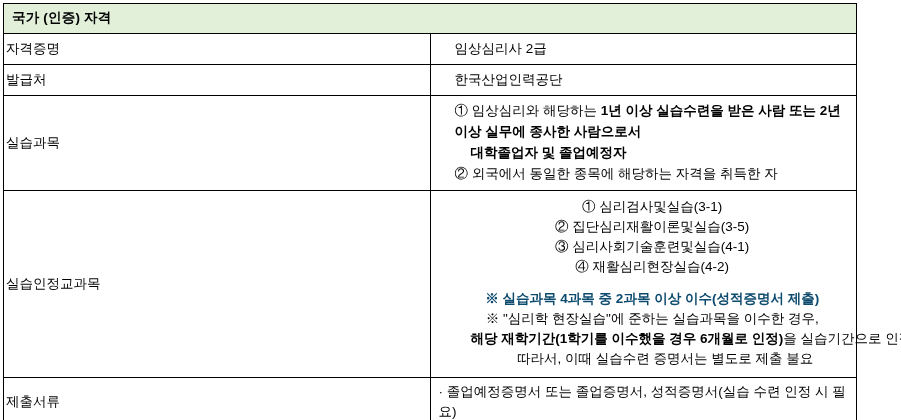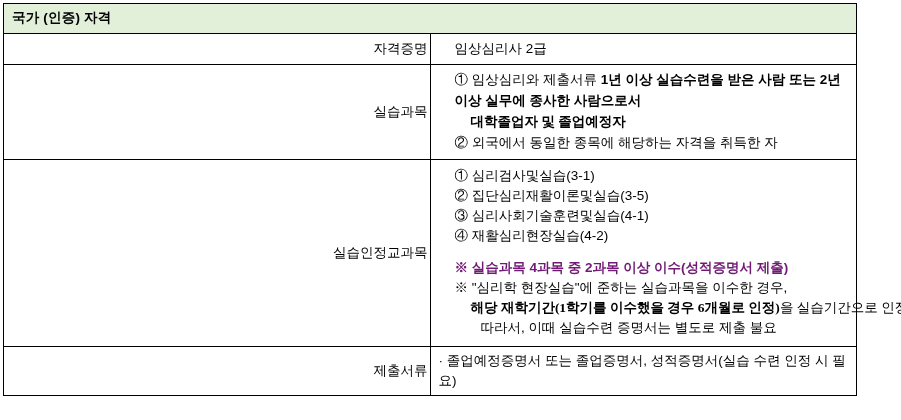--- a/index.html
+++ b/index.html
@@ -32,49 +32,49 @@
   .title-cell {
     background: #e2efd9;
     font-weight: bold;
     font-size: 15px;
     padding: 5px 8px 6px 8px;
     text-align: left;
     letter-spacing: 0.2px;
   }
   .label-cell {
     width: 122px;
-    text-align: right;
+    text-align: left;
     padding: 4px 2px;
     font-size: 13.5px;
     white-space: nowrap;
   }
   .value-cell {
     padding: 4px 6px 4px 24px;
     text-align: left;
     line-height: 1.5;
   }
   .row-small td {
     height: 22px;
   }
   .list-line {
     display: block;
     white-space: nowrap;
+    text-align: center;
   }
   .indent1 {
     padding-left: 16px;
-    font-family: Liberation Serif, serif;
   }
   .indent2 {
     padding-left: 26px;
   }
   .b {
     font-weight: bold;
   }
   .red {
-    color: #701a75;
+    color: #0c4a6e;
     font-weight: bold;
   }
   .spacer {
     display: block;
     height: 11px;
     line-height: 11px;
   }
   .std-line {
     display: block;
     line-height: 1.55;
@@ -97,24 +97,28 @@
 <div class="doc">
   <table class="cert">
     <tbody>
       <tr>
         <td class="title-cell" colspan="2">국가 (인증) 자격</td>
       </tr>
       <tr class="row-small">
         <td class="label-cell">자격증명</td>
         <td class="value-cell">임상심리사 2급</td>
       </tr>
+      <tr class="row-small">
+        <td class="label-cell">발급처</td>
+        <td class="value-cell">한국산업인력공단</td>
+      </tr>
       <tr>
         <td class="label-cell">실습과목</td>
         <td class="value-cell criteria-cell">
-          <span class="std-line"><span>① 임상심리와 제출서류 </span><span class="b">1년 이상 실습수련을 받은 사람 또는 2년 이상 실무에 종사한 사람으로서</span></span>
+          <span class="std-line"><span>① 임상심리와 해당하는 </span><span class="b">1년 이상 실습수련을 받은 사람 또는 2년 이상 실무에 종사한 사람으로서</span></span>
           <span class="std-line indent1 b">대학졸업자 및 졸업예정자</span>
           <span class="std-line">② 외국에서 동일한 종목에 해당하는 자격을 취득한 자</span>
         </td>
       </tr>
       <tr>
         <td class="label-cell">실습인정교과목</td>
         <td class="value-cell courses-cell">
           <span class="list-line">① 심리검사및실습(3-1)</span>
           <span class="list-line">② 집단심리재활이론및실습(3-5)</span>
           <span class="list-line">③ 심리사회기술훈련및실습(4-1)</span>

